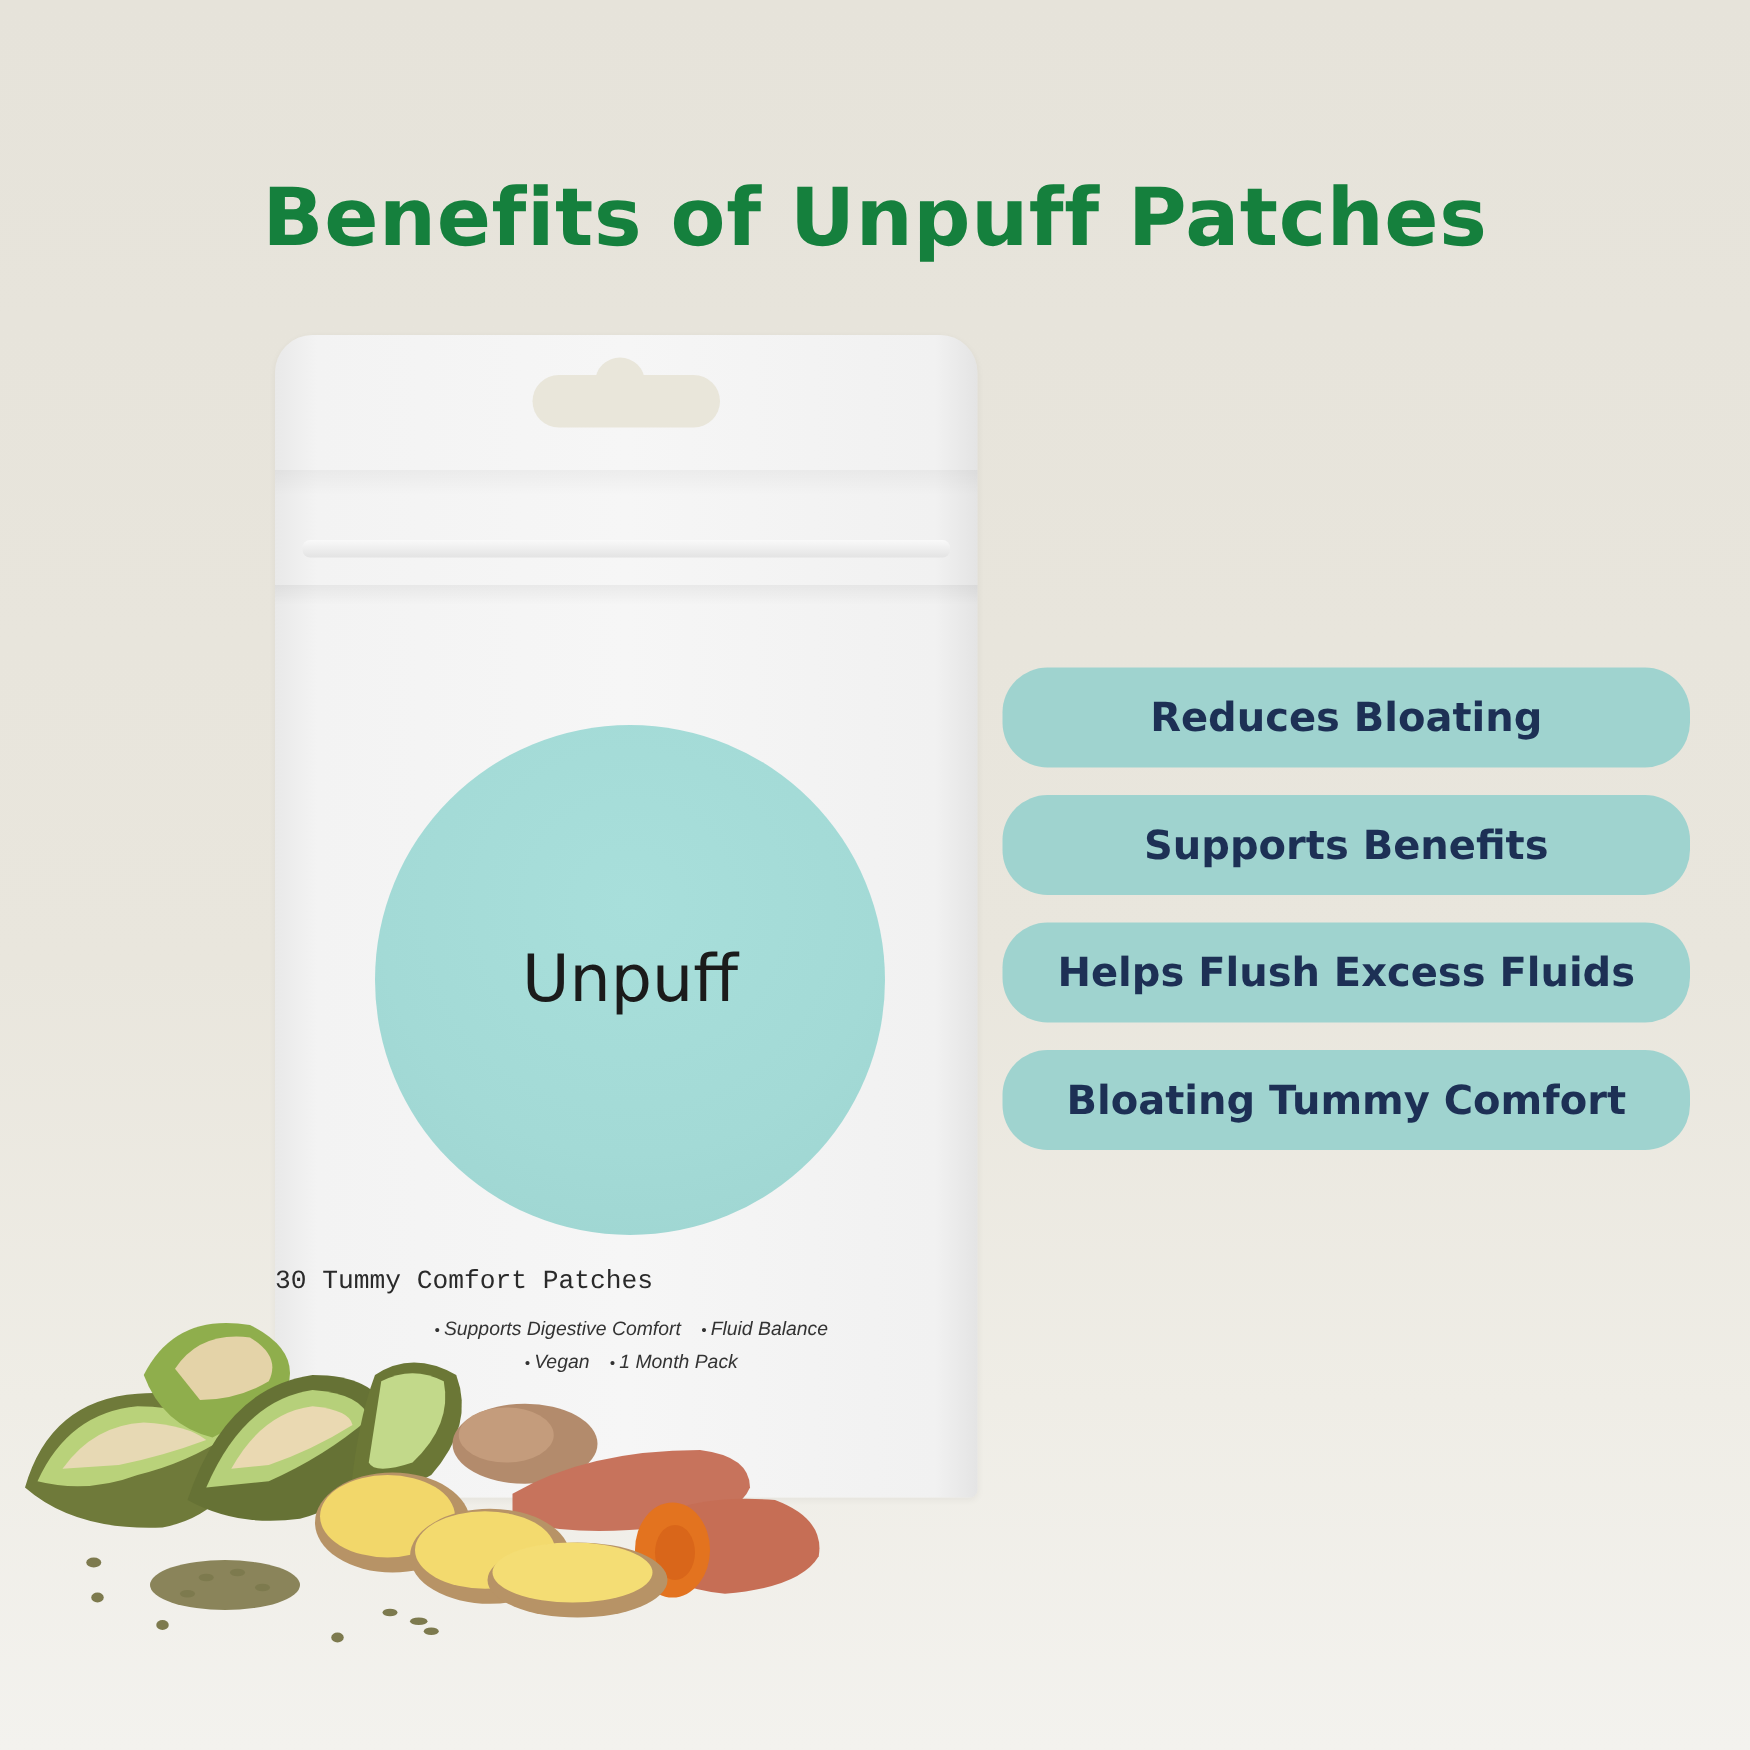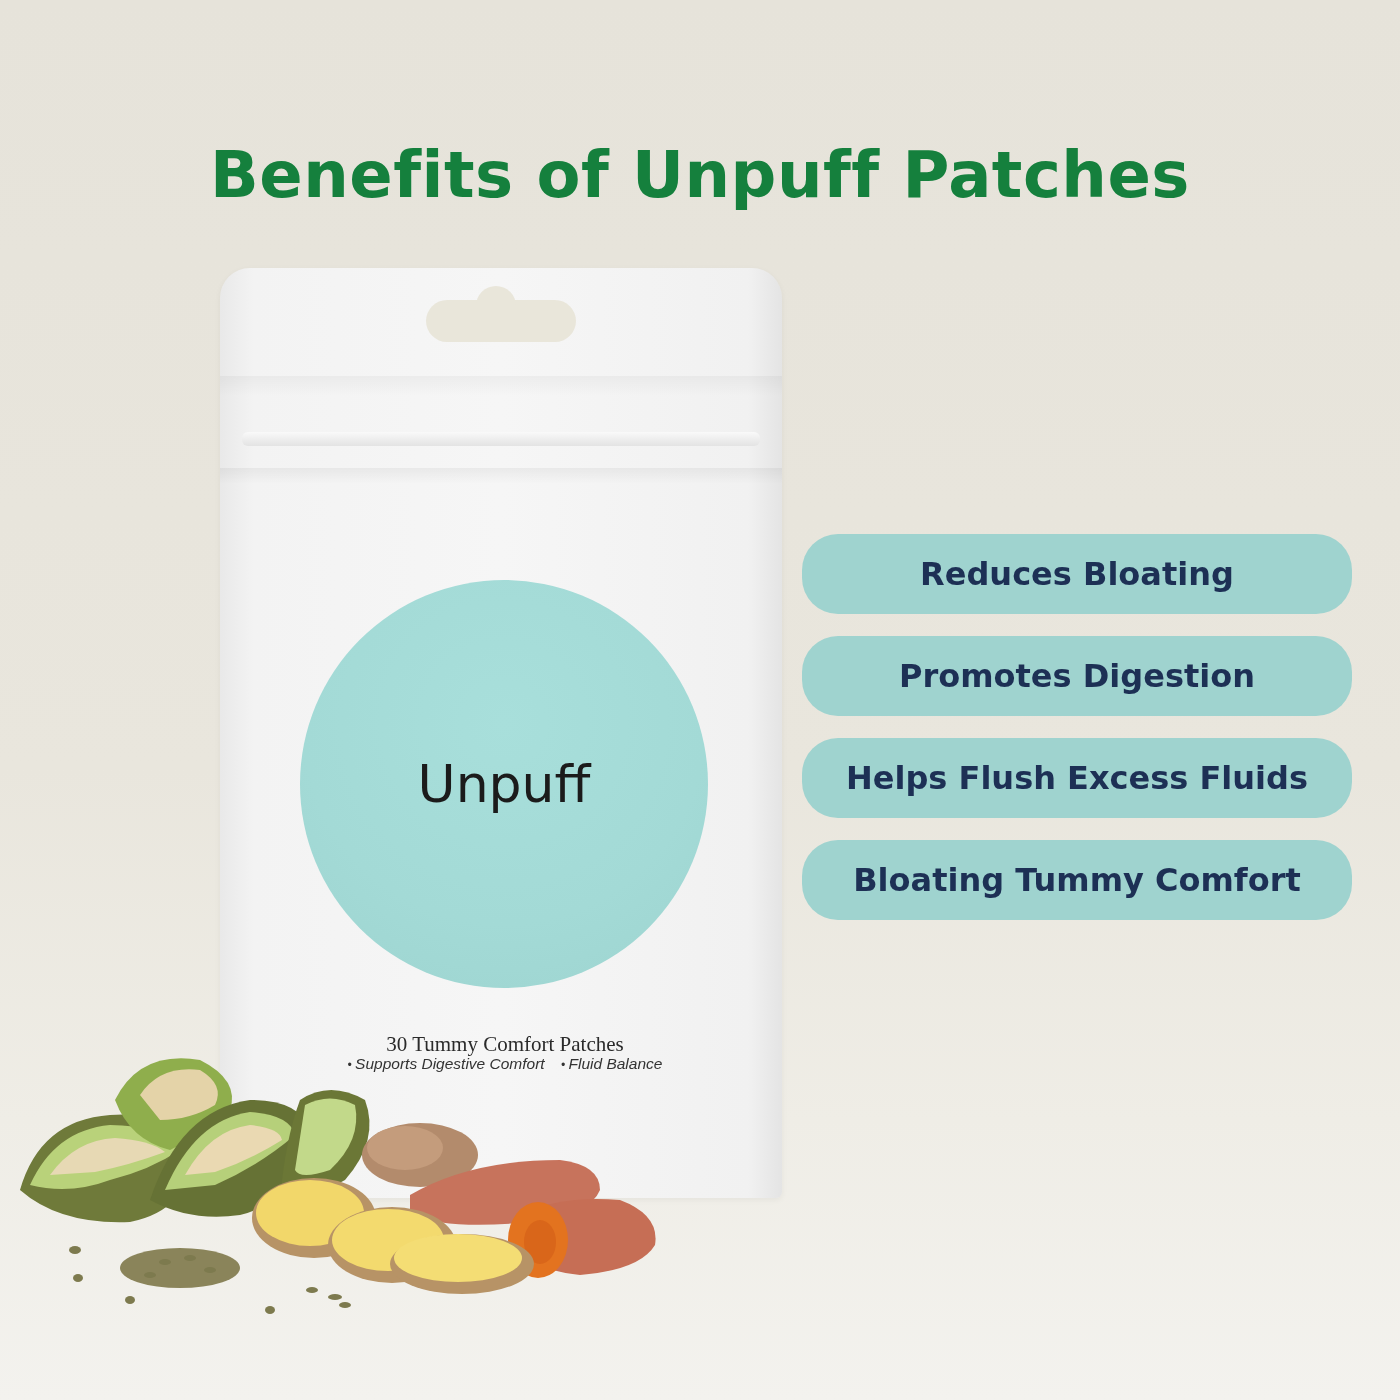--- a/index.html
+++ b/index.html
@@ -47,22 +47,22 @@
       position: absolute; left: 80px; top: 312px; width: 408px; height: 408px;
       border-radius: 50%;
       background: radial-gradient(circle at 50% 35%, #a8dfdb 0%, #a3dad6 60%, #9dd4d0 100%);
       display: flex; flex-direction: column; align-items: center; justify-content: center;
     }
     .label-circle .brand {
       font-family: "DejaVu Sans", sans-serif; font-size: 52px; color: #1b1b1b;
       line-height: 72px; text-align: left; font-weight: 500;
     }
     .pouch .count {
-      position: absolute; left: 0; top: 746px; width: 570px; text-align: center;
-      font-size: 21px; color: #2a2a2a; font-family: Liberation Serif, serif; margin-top: 18px;
+      position: absolute; left: 0; top: 746px; width: 570px; 
+      font-size: 21px; color: #2a2a2a; font-family: Liberation Mono, monospace;
     }
     .pouch .bullets {
       position: absolute; left: 0; width: 570px; text-align: center;
       font-size: 15.5px; color: #333;
     }
     .pouch .bullets.row1 { top: 787px; }
     .pouch .bullets.row2 { top: 813px; }
     .pouch .bullets span { margin: 0 6px; font-style: italic; }
     .pouch .bullets span::before { content: "• "; font-size: 12px; }
 
@@ -93,25 +93,29 @@
 
   <div class="label-circle">
     <div class="brand">Unpuff</div>
   </div>
 
   <div class="count">30 Tummy Comfort Patches</div>
   <div class="bullets row1">
     <span>Supports Digestive Comfort</span>
     <span>Fluid Balance</span>
   </div>
+  <div class="bullets row2">
+    <span>Vegan</span>
+    <span>1 Month Pack</span>
+  </div>
 </div>
 
 <div class="benefits">
   <div class="pill">Reduces Bloating</div>
-  <div class="pill">Promotes Digestion</div>
+  <div class="pill">Supports Benefits</div>
   <div class="pill">Helps Flush Excess Fluids</div>
   <div class="pill">Bloating Tummy Comfort</div>
 </div>
 
 <svg class="ingredients" viewBox="0 1040 700 290" width="700" height="290">
 
   <g>
     <path d="M20 1190 Q40 1120 110 1115 Q170 1110 195 1150 Q190 1210 130 1222 Q60 1225 20 1190 Z" fill="#6f7a3a"></path>
     <path d="M30 1185 Q55 1130 110 1125 Q160 1125 180 1150 Q150 1170 110 1180 Q70 1195 30 1185 Z" fill="#b9d27a"></path>
     <path d="M50 1175 Q75 1140 115 1138 Q150 1140 165 1152 Q130 1165 95 1172 Z" fill="#e7d9b4"></path>

